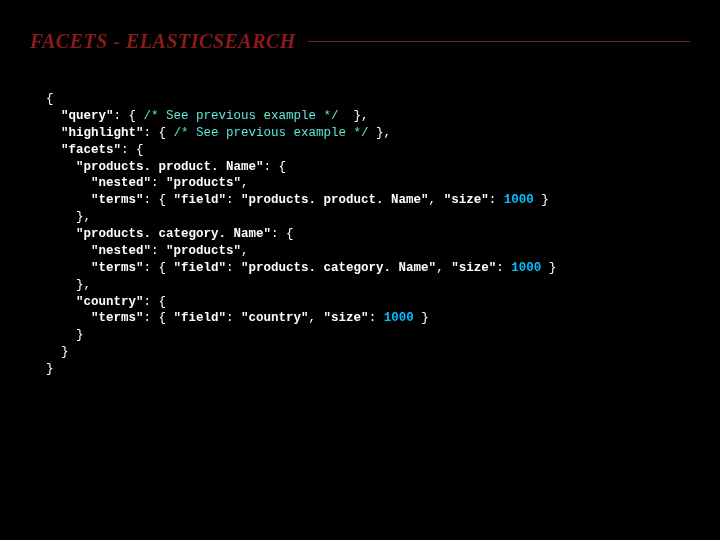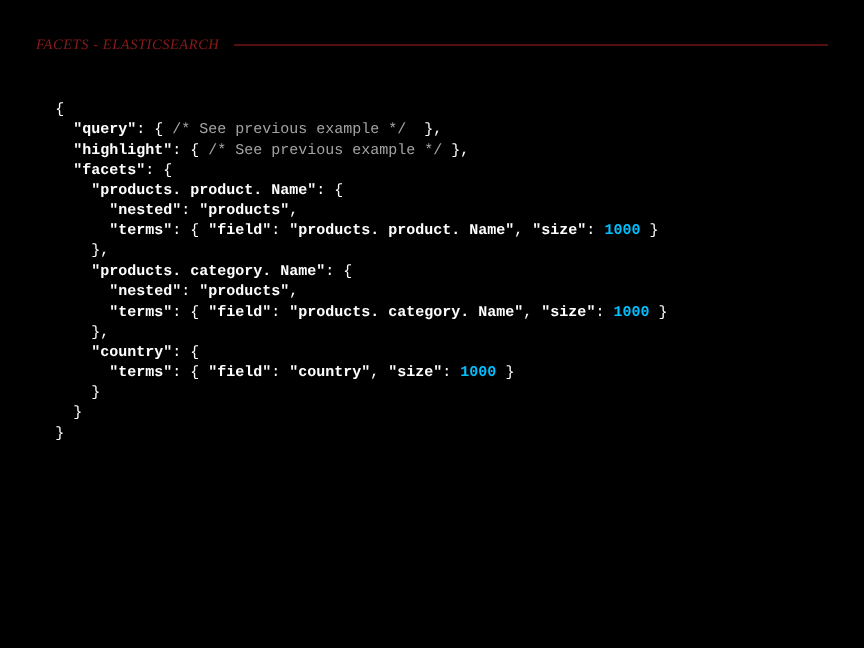--- a/index.html
+++ b/index.html
@@ -11,41 +11,41 @@
     overflow: hidden;
   }
   .header {
     display: flex;
     align-items: center;
     padding: 30px 30px 8px 30px;
   }
   .title {
     color: #8b1a1a;
     font-style: italic;
-    font-size: 12px;
-    font-weight: normal;
+    font-size: 20px;
+    font-weight: bold;
     letter-spacing: 0.5px;
     white-space: nowrap;
   }
   .rule {
     flex: 1;
     height: 1px;
     background: #8b1a1a;
     margin-left: 12px;
   }
   .code-block {
     padding: 30px 30px 0 46px;
     font-family: Consolas, 'Courier New', monospace;
     font-size: 12.5px;
     line-height: 1.35;
     color: #ffffff;
     white-space: pre;
   }
   .kw { font-weight: bold; }
-  .cm { color: #a3a3a3; }
+  .cm { color: #5eead4; }
   .num { color: #00bfff; font-weight: bold; }
 </style>
 </head>
 <body>
 
 <div class="header">
   <div class="title">FACETS - ELASTICSEARCH</div>
   <div class="rule"></div>
 </div>
 

